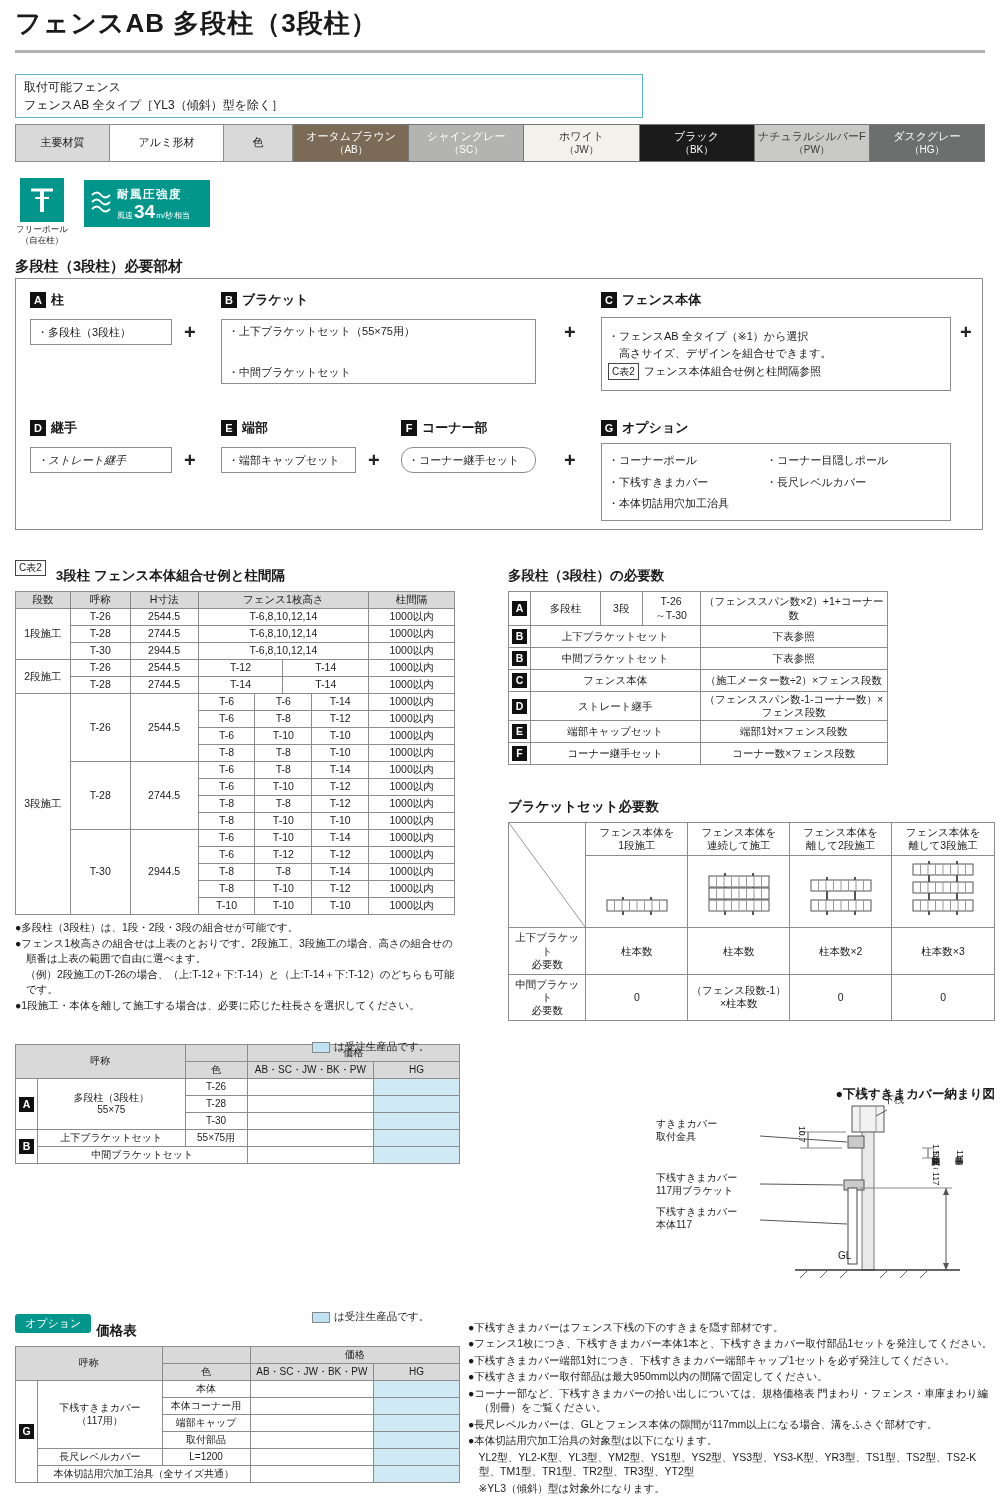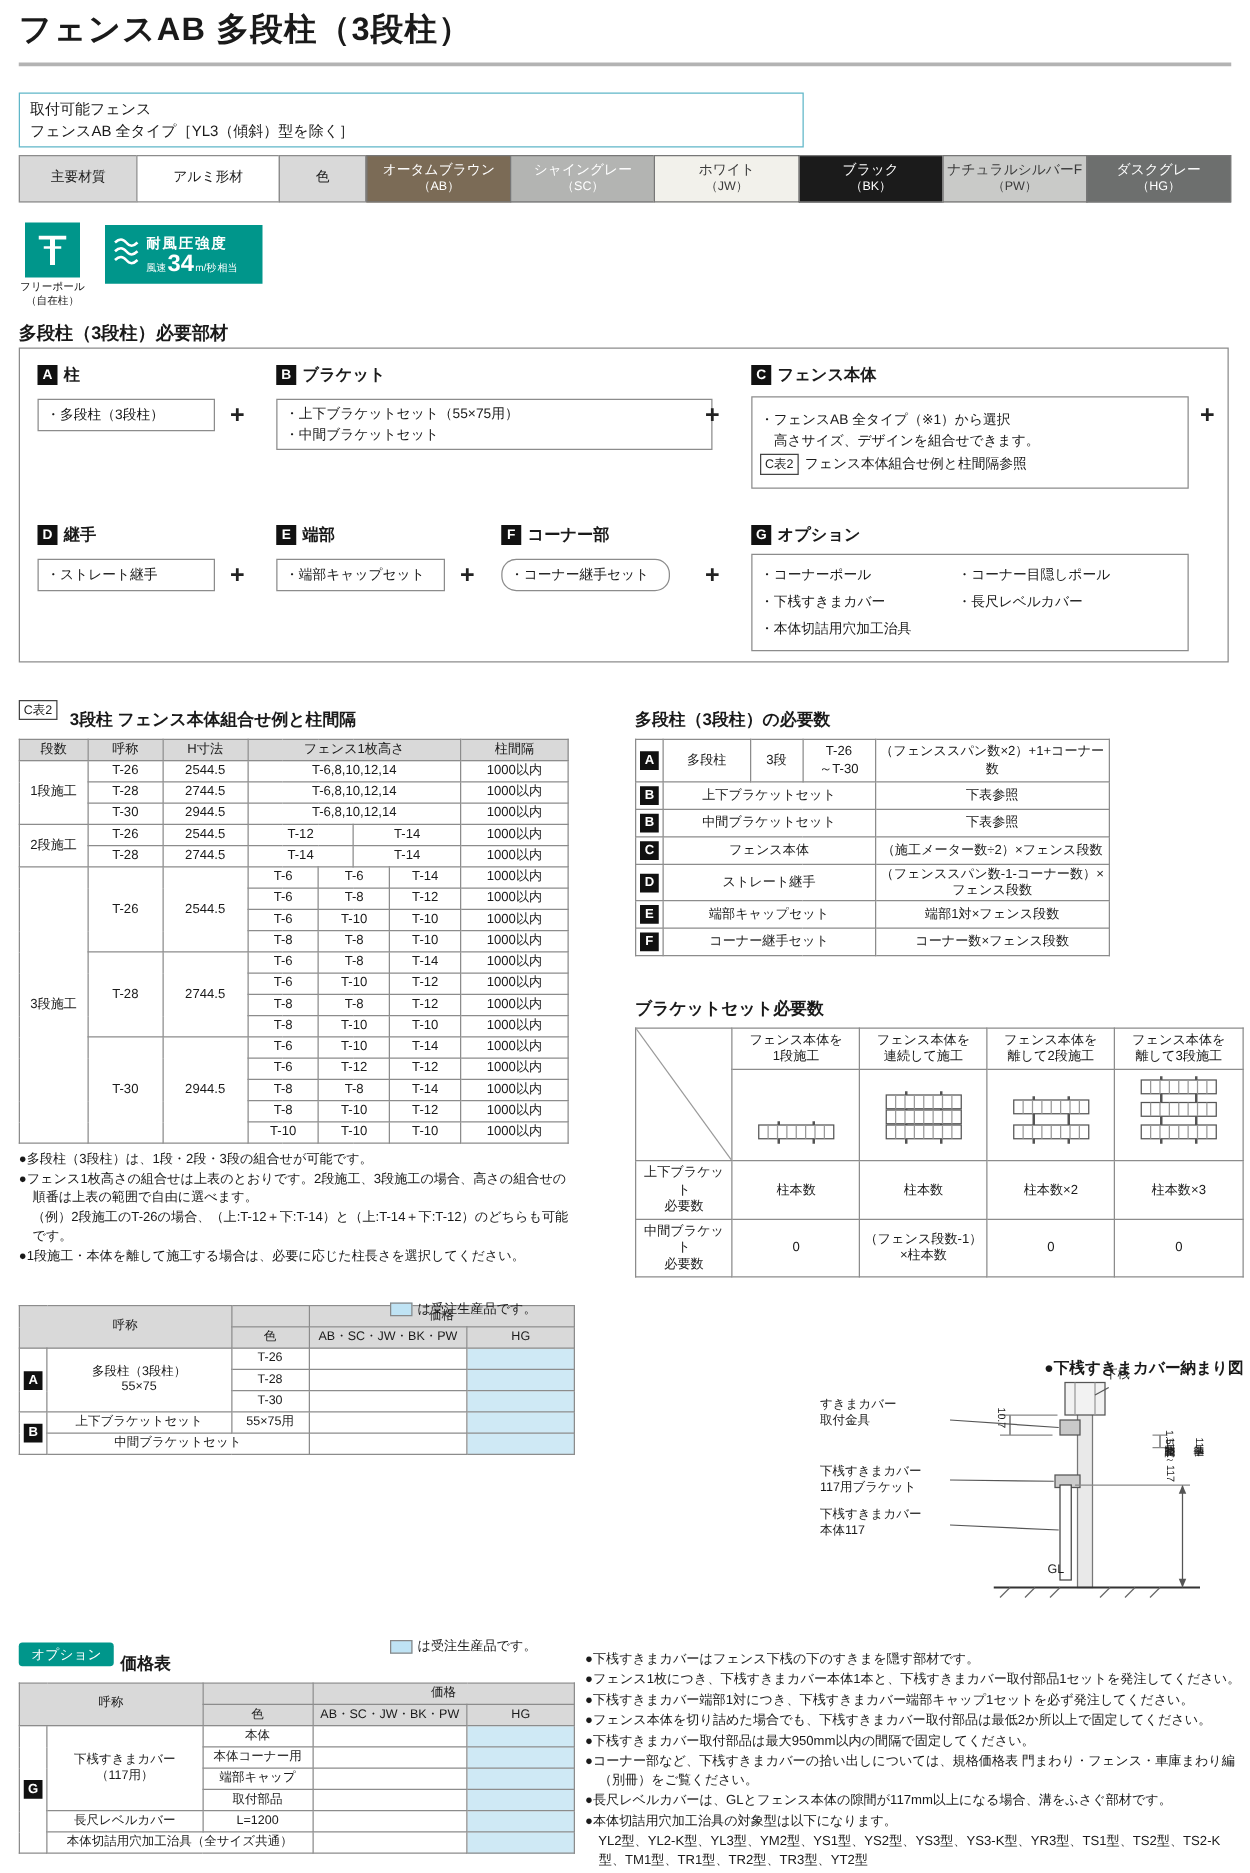--- a/index.html
+++ b/index.html
@@ -162,21 +162,21 @@
     </div>
     <div class="pbox" style="left:14px; top:40px; width:142px; min-height:26px;">
         <div>・多段柱（3段柱）</div>
       </div>
     <div class="plus" style="left:168px; top:42px;">+</div>
 
     <div class="phead" style="left:205px; top:12px;">
       <span class="letter">B</span>
       <span>ブラケット</span>
     </div>
-    <div class="pbox" style="left:205px; top:40px; width:349px; min-height:40px;">
+    <div class="pbox" style="left:205px; top:40px; width:315px; min-height:40px;gap:24px;">
         <div>・上下ブラケットセット（55×75用）</div>
         <div>・中間ブラケットセット</div>
       </div>
     <div class="plus" style="left:548px; top:42px;">+</div>
 
     <div class="phead" style="left:585px; top:12px;">
       <span class="letter">C</span>
       <span>フェンス本体</span>
     </div>
     <div class="pbox" style="left:585px; top:38px; width:350px; min-height:74px;">
@@ -187,21 +187,21 @@
       <div class="refline">
         <span class="tag">C表2</span><span>フェンス本体組合せ例と柱間隔参照</span>
       </div>
     </div>
     <div class="plus" style="left:944px; top:42px;">+</div>
 
     <div class="phead" style="left:14px; top:140px;">
       <span class="letter">D</span>
       <span>継手</span>
     </div>
-    <div class="pbox" style="left:14px; top:168px; width:142px; min-height:26px;">
+    <div class="pbox" style="left:14px; top:168px; width:142px; min-height:26px;font-style:italic;">
         <div>・ストレート継手</div>
       </div>
     <div class="plus" style="left:168px; top:170px;">+</div>
 
     <div class="phead" style="left:205px; top:140px;">
       <span class="letter">E</span>
       <span>端部</span>
     </div>
     <div class="pbox" style="left:205px; top:168px; width:135px; min-height:26px;">
         <div>・端部キャップセット</div>
@@ -747,21 +747,20 @@
             <td class="c-blue"></td>
           </tr>
         </tbody>
     </table>
   </div>
 
   <div class="notes" style="position:absolute; left:468px; top:1320px; width:526px;">
       <div>●下桟すきまカバーはフェンス下桟の下のすきまを隠す部材です。</div>
       <div>●フェンス1枚につき、下桟すきまカバー本体1本と、下桟すきまカバー取付部品1セットを発注してください。</div>
       <div>●下桟すきまカバー端部1対につき、下桟すきまカバー端部キャップ1セットを必ず発注してください。</div>
-      <div>●フェンス本体を切り詰めた場合でも、下桟すきまカバー取付部品は最低2か所以上で固定してください。</div>
       <div>●下桟すきまカバー取付部品は最大950mm以内の間隔で固定してください。</div>
       <div>●コーナー部など、下桟すきまカバーの拾い出しについては、規格価格表 門まわり・フェンス・車庫まわり編（別冊）をご覧ください。</div>
       <div>●長尺レベルカバーは、GLとフェンス本体の隙間が117mm以上になる場合、溝をふさぐ部材です。</div>
       <div>●本体切詰用穴加工治具の対象型は以下になります。</div>
       <div>　YL2型、YL2-K型、YL3型、YM2型、YS1型、YS2型、YS3型、YS3-K型、YR3型、TS1型、TS2型、TS2-K型、TM1型、TR1型、TR2型、TR3型、YT2型</div>
       <div>　※YL3（傾斜）型は対象外になります。</div>
     </div>
 
 </div>
 

